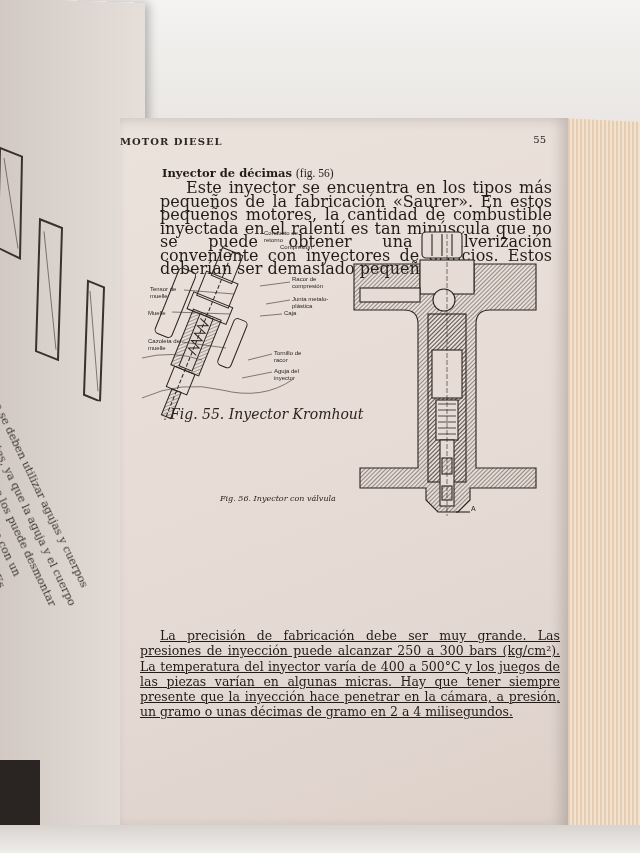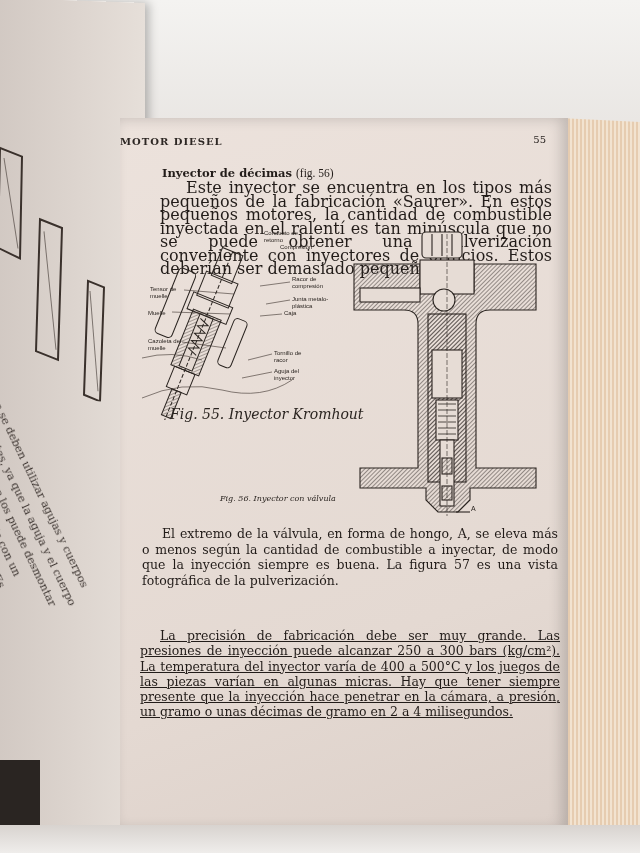--- a/index.html
+++ b/index.html
@@ -138,18 +138,17 @@
         <rect x="102" y="228" width="10" height="16" fill="url(#h2)"></rect>
         <rect x="102" y="256" width="10" height="14" fill="url(#h2)"></rect>
         <line x1="107" y1="4" x2="107" y2="286" stroke-dasharray="5 2" stroke-width=".6"></line>
         <line x1="116" y1="282" x2="130" y2="282"></line>
       </g>
     </svg>
     <div class="label" style="left:131px;top:276px;font-size:7px;">A</div>
   </div>
   <div class="caption cap56">Fig. 56.  Inyector con válvula</div>
 
-  <div class="para p2">El extremo de la válvula, en forma de hongo, A, se eleva más o menos según la cantidad de combustible a inyectar, de modo que la inyección siempre es buena. La figura 57 es una vista fotográfica de la pulverización.</div>
 
   <div class="para p3">La precisión de fabricación debe ser muy grande. Las presiones de inyección puede alcanzar 250 a 300 bars (kg/cm²). La temperatura del inyector varía de 400 a 500°C y los juegos de las piezas varían en algunas micras. Hay que tener siempre presente que la inyección hace penetrar en la cámara, a presión, un gramo o unas décimas de gramo en 2 a 4 milisegundos.</div>
 </div>
 
 <div class="floor"></div>
 
 </body></html>

